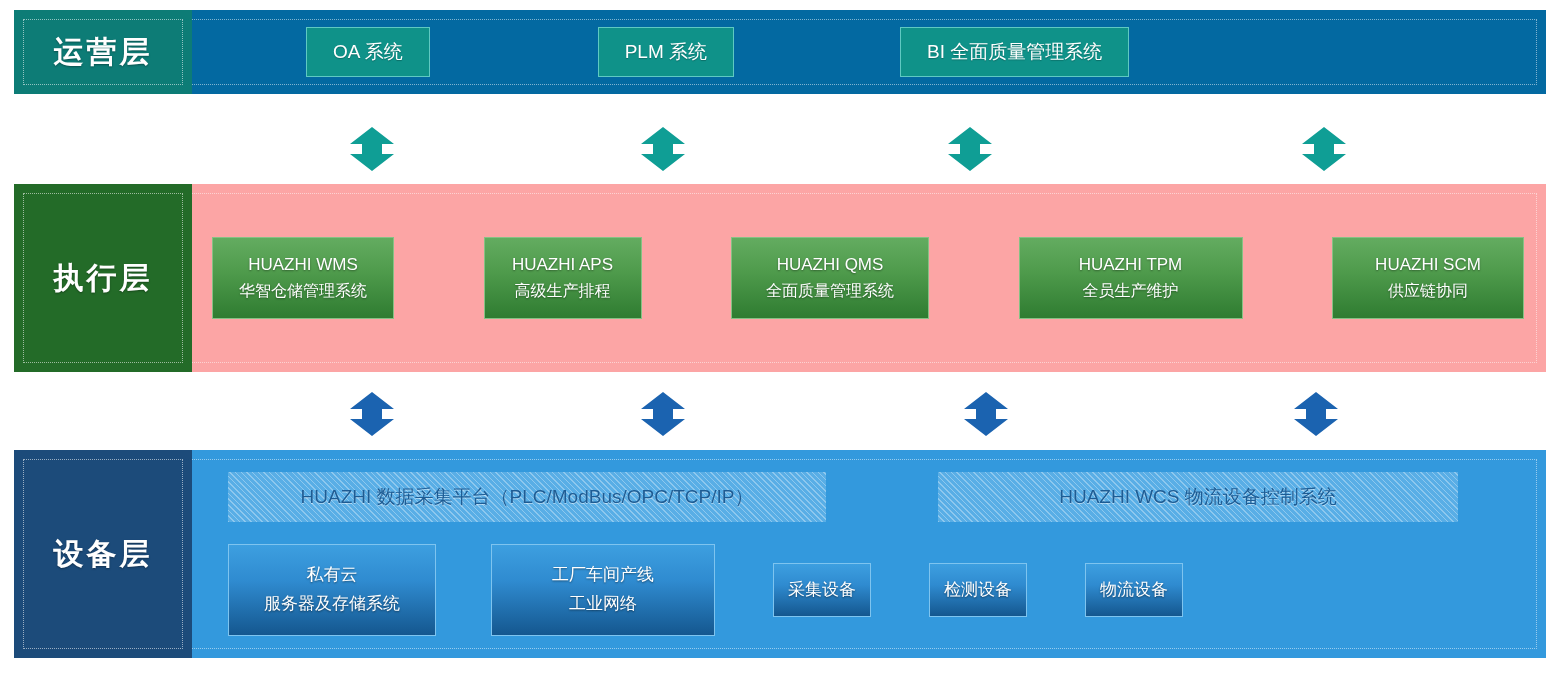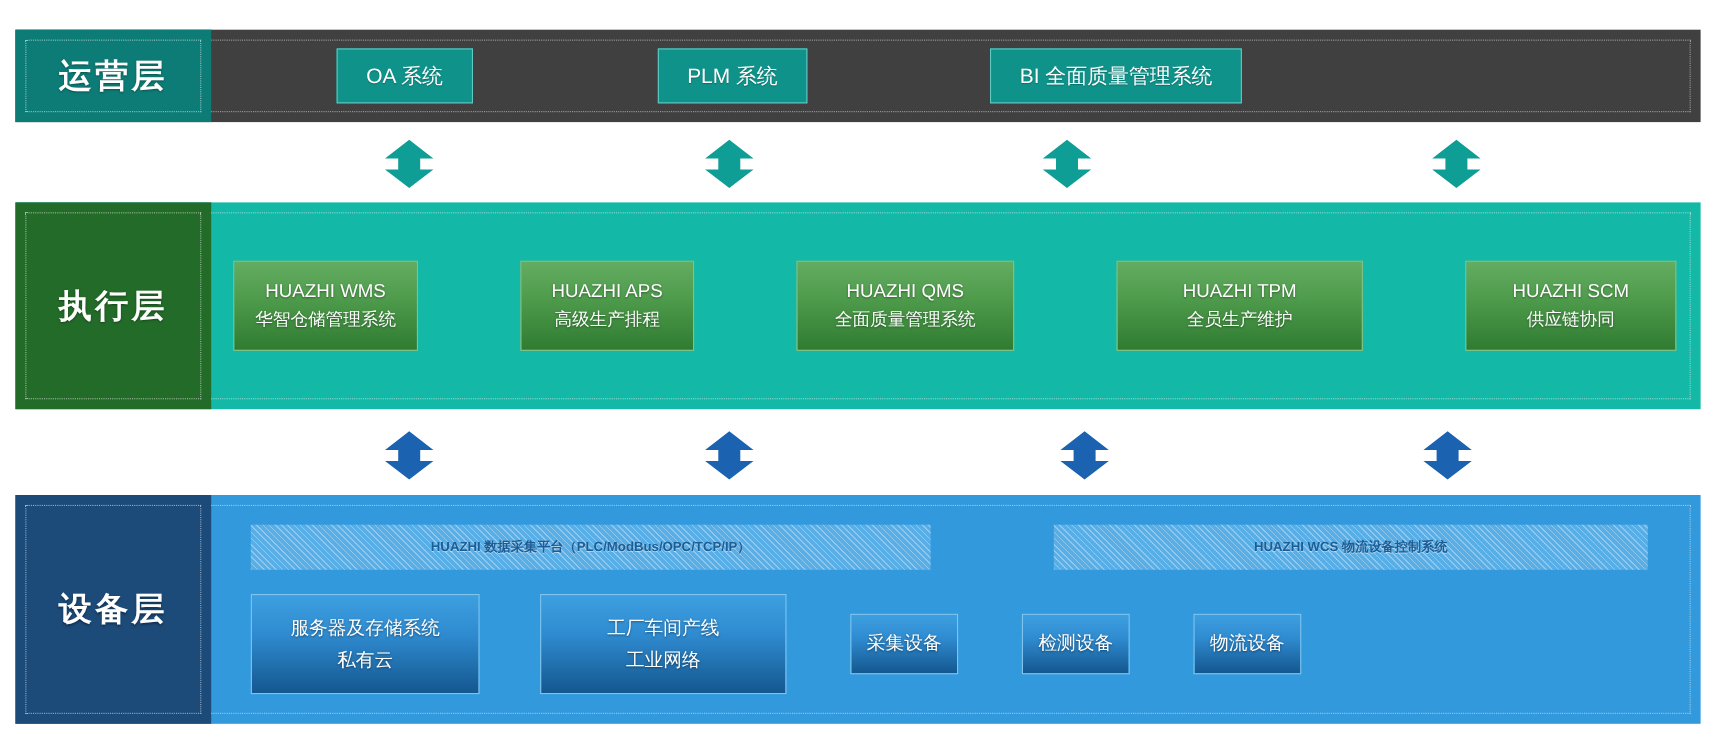--- a/index.html
+++ b/index.html
@@ -33,40 +33,40 @@
     display:flex;align-items:center;
   }
   .layer-body .body-dots{
     position:absolute;left:0;right:9px;top:9px;bottom:9px;
     border:1px dotted rgba(255,255,255,.5);
     border-left:none;
     pointer-events:none;
   }
 
   
-  #ops{left:14px;top:27px;width:1532px;height:84px;background:#404040;}
+  #ops{left:14px;top:10px;width:1532px;height:84px;background:#0369a1;}
   #ops .layer-label{width:178px;background:#0d7c76;}
   #ops .ops-row{
     position:relative;z-index:2;
     display:flex;align-items:center;
     width:100%;height:100%;
     padding:0 24px 0 18px;box-sizing:border-box;
   }
   .ops-box{
     background:#0f9289;
     border:1px solid #5fc9c2;
     color:#fff;font-size:19px;
     padding:11px 26px;
     white-space:nowrap;
     text-shadow:0 1px 1px rgba(0,0,0,.25);
     text-align:center;
   }
 
   
-  #exec{left:14px;top:184px;width:1532px;height:188px;background:#14b8a6;}
+  #exec{left:14px;top:184px;width:1532px;height:188px;background:#fca5a5;}
   #exec .layer-label{width:178px;background:#236b28;}
   #exec .exec-row{
     position:relative;z-index:2;
     display:flex;align-items:center;justify-content:space-between;
     width:100%;height:100%;
     padding:0 22px 0 20px;box-sizing:border-box;
   }
   .exec-box{
     background:linear-gradient(to bottom,#63ac60 0%,#4f9b4c 42%,#2f7c31 100%);
     border:1px solid #86c184;
@@ -87,23 +87,23 @@
     width:100%;height:100%;
     padding:0 18px 0 22px;box-sizing:border-box;
     display:flex;flex-direction:column;justify-content:center;
   }
   .dev-banner-row{display:flex;align-items:center;gap:112px;margin-bottom:22px;padding-left:14px;}
   .dev-banner{
     background-color:#59aee6;
     background-image:repeating-linear-gradient(
        45deg, rgba(255,255,255,.32) 0 1px, rgba(255,255,255,0) 1px 4px);
     color:#1d5c94;
-    font-weight:bold;font-size:12px;
+    font-weight:normal;font-size:19px;
     text-align:center;
-    padding:12px 20px;
+    padding:12px 10px;
     white-space:nowrap;
     text-shadow:0 1px 0 rgba(255,255,255,.45);
   }
   .dev-row{display:flex;align-items:center;padding-left:14px;}
   .dev-box{
     background:linear-gradient(to bottom,#3d9fe0 0%,#2f8bd0 40%,#14578f 100%);
     border:1px solid #7ec4ef;
     color:#fff;text-align:center;
     box-sizing:border-box;
     line-height:1.7;
@@ -159,21 +159,21 @@
   </div>
 
   <div class="layer" id="exec">
     <div class="layer-label">
       <div class="label-inner"></div>
       <span class="txt">执行层</span>
     </div>
     <div class="layer-body">
       <div class="body-dots"></div>
       <div class="exec-row">
-        <div class="exec-box" style="width:168px;">
+        <div class="exec-box" style="width:182px;">
           <span class="en">HUAZHI WMS</span>
           <span class="cn">华智仓储管理系统</span>
         </div>
         <div class="exec-box" style="width:158px;">
           <span class="en">HUAZHI APS</span>
           <span class="cn">高级生产排程</span>
         </div>
         <div class="exec-box" style="width:198px;">
           <span class="en">HUAZHI QMS</span>
           <span class="cn">全面质量管理系统</span>
@@ -220,22 +220,22 @@
       <div class="body-dots"></div>
       <div class="dev-body">
 
         <div class="dev-banner-row">
           <div class="dev-banner" style="width:578px;">HUAZHI 数据采集平台（PLC/ModBus/OPC/TCP/IP）</div>
           <div class="dev-banner" style="width:500px;">HUAZHI WCS 物流设备控制系统</div>
         </div>
 
         <div class="dev-row">
           <div class="dev-box tall" style="width:208px;">
+            <div>私有云</div>
             <div>服务器及存储系统</div>
-            <div>私有云</div>
           </div>
           <div class="dev-box tall" style="width:224px;margin-left:55px;">
             <div>工厂车间产线</div>
             <div>工业网络</div>
           </div>
           <div class="dev-box small" style="margin-left:58px;">采集设备</div>
           <div class="dev-box small" style="margin-left:58px;">检测设备</div>
           <div class="dev-box small" style="margin-left:58px;">物流设备</div>
         </div>
 

